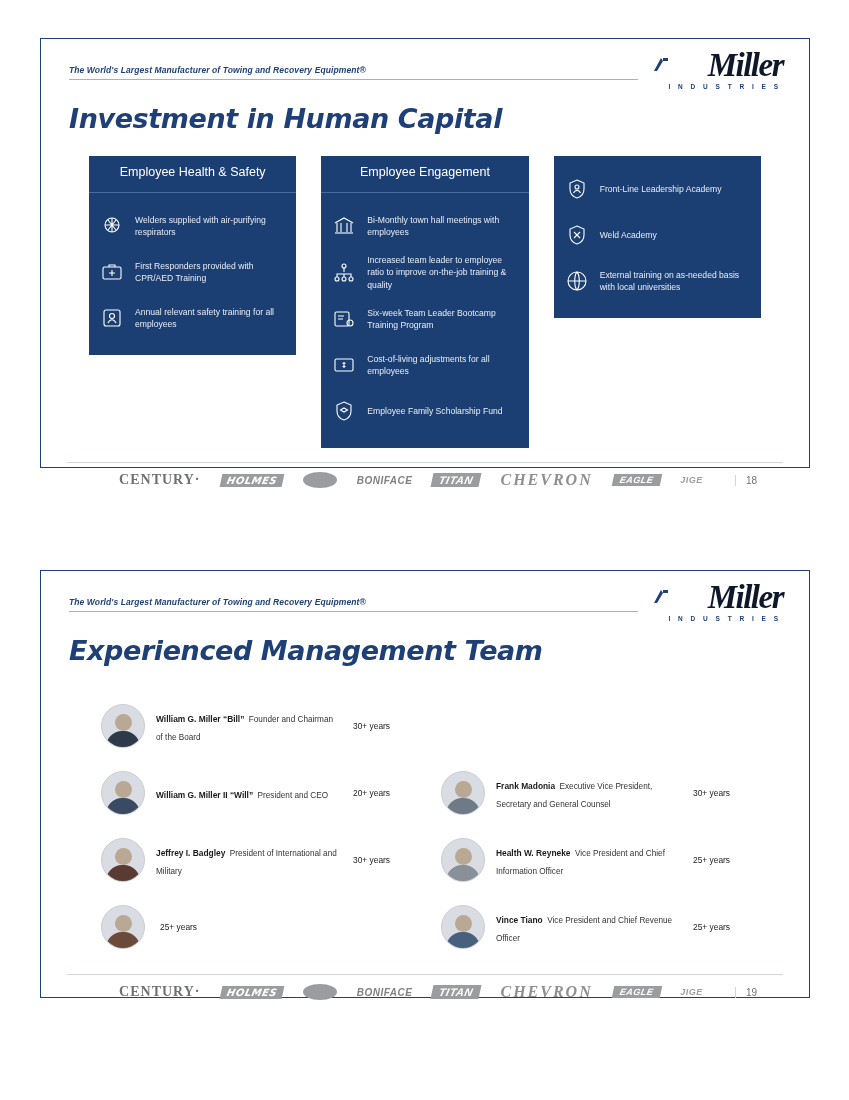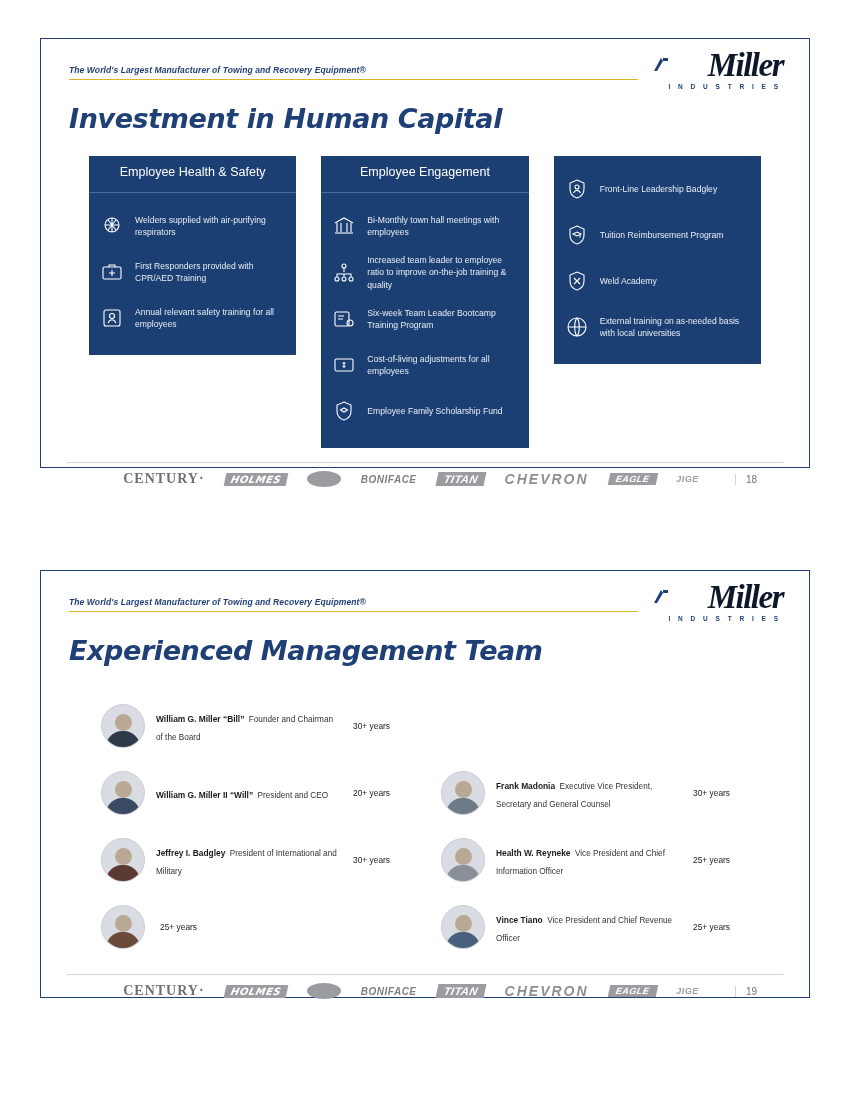--- a/index.html
+++ b/index.html
@@ -169,21 +169,21 @@
   .brand.challenger {
     width: 34px; height: 16px;
     border-radius: 50%;
     background: #9a9ca0;
   }
   .brand.boniface { font-size: 10px; color: #7e8084; }
   .brand.titan {
     background: #9a9ca0; color:#fff; padding: 1px 7px;
     transform: skewX(-12deg); font-size: 11px;
   }
-  .brand.chevron { letter-spacing: 2px; font-size: 14px; color:#8d8f93; }
+  .brand.chevron { letter-spacing: 2px; font-size: 16px; color:#8d8f93;font-family:Liberation Serif, serif; }
   .brand.eagle {
     background: #9a9ca0; color:#fff; padding: 1px 7px;
     transform: skewX(-12deg); font-size: 9px;
   }
   .brand.jige { font-size: 9px; color: #9a9ca0; }
   .page-num {
     font-size: 10px;
     color: #6f7175;
     padding-left: 10px;
     border-left: 1px solid #cfd6e0;
@@ -361,31 +361,21 @@
     <div class="column">
       <div class="col-items">
         <div class="item">
           <span class="item-icon">
             <svg width="24" height="24" viewBox="0 0 24 24" fill="none" stroke="#ffffff" stroke-width="1.1">
               <path d="M12 3l7 3v6c0 5-3.5 8-7 9-3.5-1-7-4-7-9V6z"></path>
                 <circle cx="12" cy="10" r="2"></circle>
                 <path d="M8.5 16c.9-1.8 2.1-2.6 3.5-2.6s2.6.8 3.5 2.6"></path>
             </svg>
           </span>
-          <span class="item-text">Front-Line Leadership Badgley</span>
-        </div>
-        <div class="item">
-          <span class="item-icon">
-            <svg width="24" height="24" viewBox="0 0 24 24" fill="none" stroke="#ffffff" stroke-width="1.1">
-              <path d="M12 3l7 3v6c0 5-3.5 8-7 9-3.5-1-7-4-7-9V6z"></path>
-                <path d="M8 11l4-2 4 2-4 2z"></path>
-                <path d="M15 12v2.5"></path>
-            </svg>
-          </span>
-          <span class="item-text">Tuition Reimbursement Program</span>
+          <span class="item-text">Front-Line Leadership Academy</span>
         </div>
         <div class="item">
           <span class="item-icon">
             <svg width="24" height="24" viewBox="0 0 24 24" fill="none" stroke="#ffffff" stroke-width="1.1">
               <path d="M12 3l7 3v6c0 5-3.5 8-7 9-3.5-1-7-4-7-9V6z"></path>
                 <path d="M9 9l6 6M15 9l-6 6"></path>
             </svg>
           </span>
           <span class="item-text">Weld Academy</span>
         </div>

